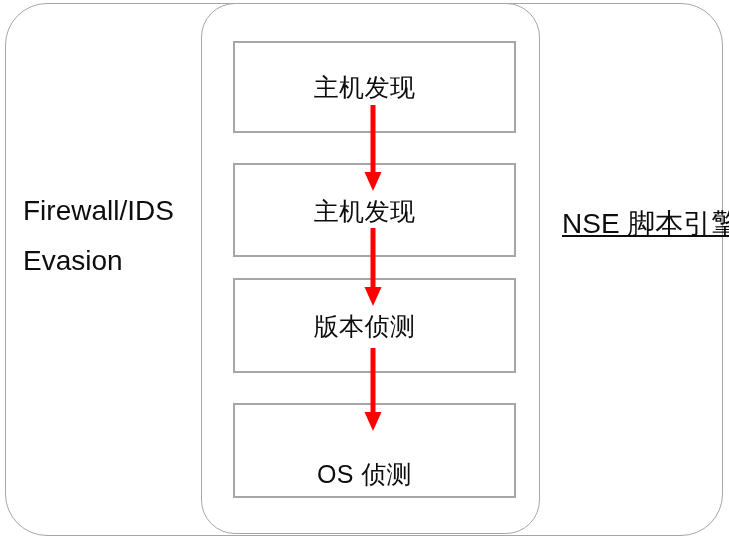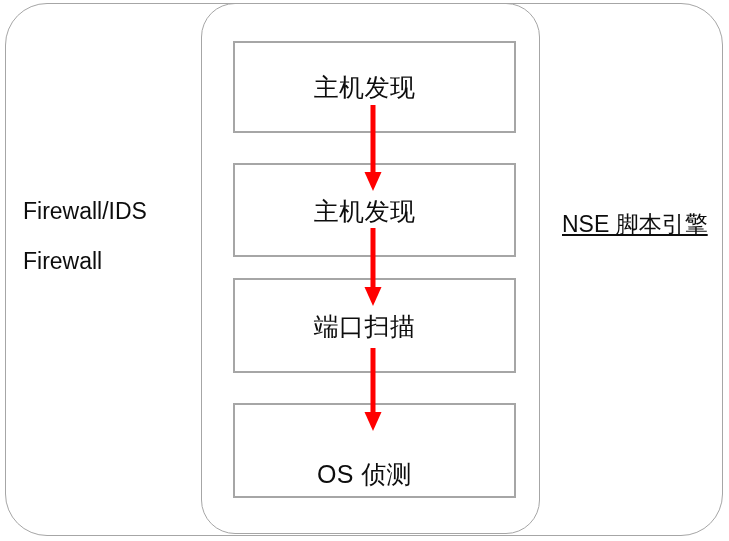--- a/index.html
+++ b/index.html
@@ -80,21 +80,21 @@
     top: 0;
     width: 729px;
     height: 541px;
     pointer-events: none;
   }
 
   
   .side-caption {
     position: absolute;
     color: #0d0d0d;
-    font-size: 23px;
+    font-size: 28px;
     line-height: 50px;
     white-space: nowrap;
   }
   .caption-left {
     left: 23px;
     top: 186px;
     width: 170px;
   }
   .caption-left .cap-line { display: block; }
 
@@ -114,21 +114,21 @@
 
   <div class="inner-container"></div>
 
   <div class="stage-box box-1"></div>
   <div class="stage-label label-1">主机发现</div>
 
   <div class="stage-box box-2"></div>
   <div class="stage-label label-2">主机发现</div>
 
   <div class="stage-box box-3"></div>
-  <div class="stage-label label-3">端口扫描</div>
+  <div class="stage-label label-3">版本侦测</div>
 
   <div class="stage-box box-4"></div>
   <div class="stage-label label-4">OS 侦测</div>
 
   <svg class="arrow-layer" viewBox="0 0 729 541">
     <g>
       <line x1="373" y1="105" x2="373" y2="176" stroke="#FF0000" stroke-width="5"></line>
       <polygon points="373,191 364.5,172 381.5,172" fill="#FF0000"></polygon>
     </g>
     <g>
@@ -136,18 +136,18 @@
       <polygon points="373,306 364.5,287 381.5,287" fill="#FF0000"></polygon>
     </g>
     <g>
       <line x1="373" y1="348" x2="373" y2="416" stroke="#FF0000" stroke-width="5"></line>
       <polygon points="373,431 364.5,412 381.5,412" fill="#FF0000"></polygon>
     </g>
   </svg>
 
   <div class="side-caption caption-left">
     <span class="cap-line">Firewall/IDS</span>
-    <span class="cap-line">Firewall</span>
+    <span class="cap-line">Evasion</span>
   </div>
 
   <div class="side-caption caption-right">NSE 脚本引擎</div>
 
 </div>
 
 </body></html>

